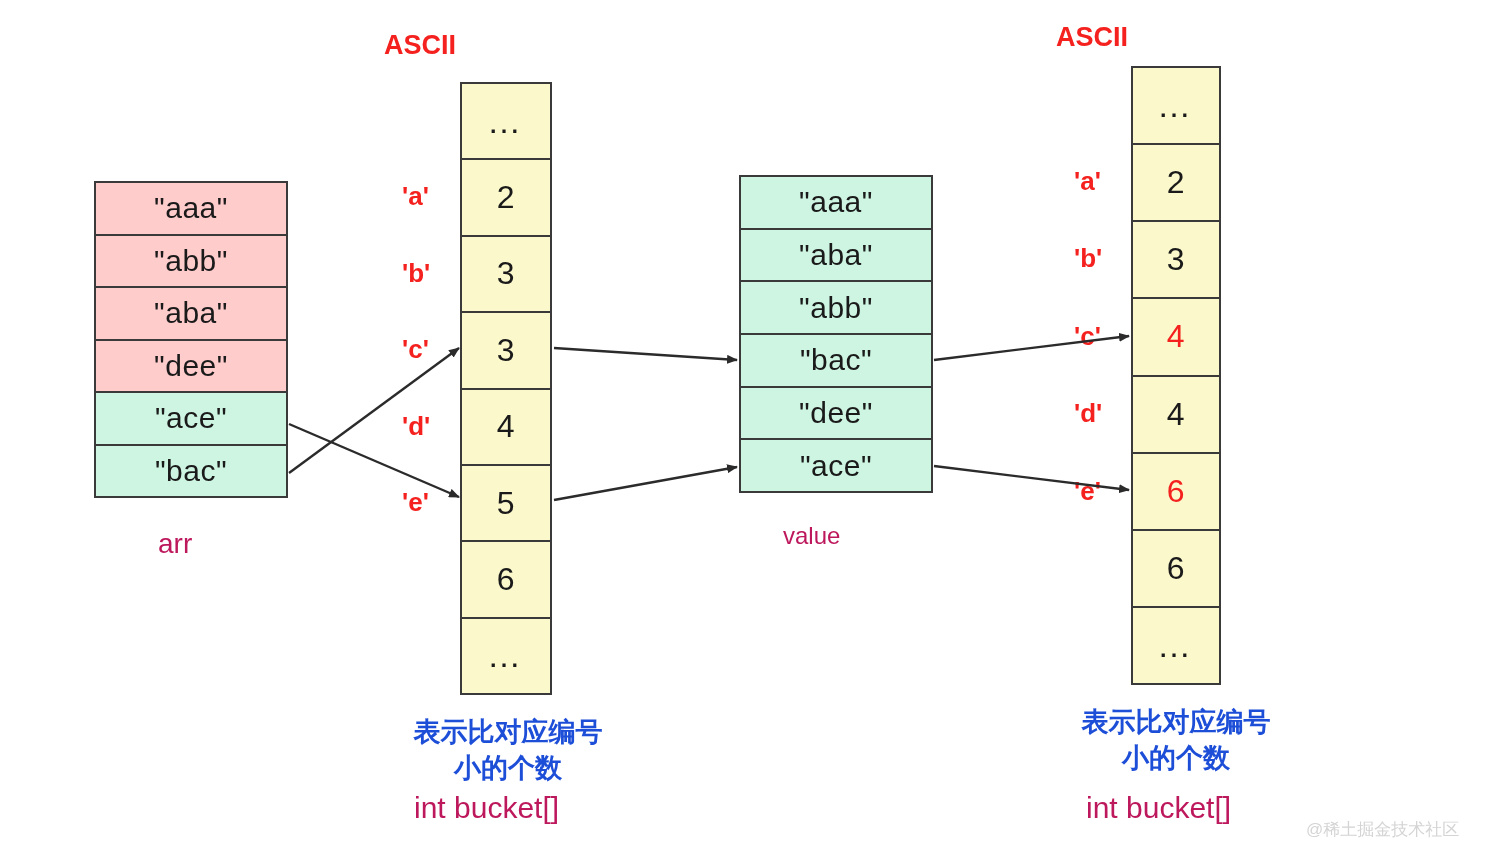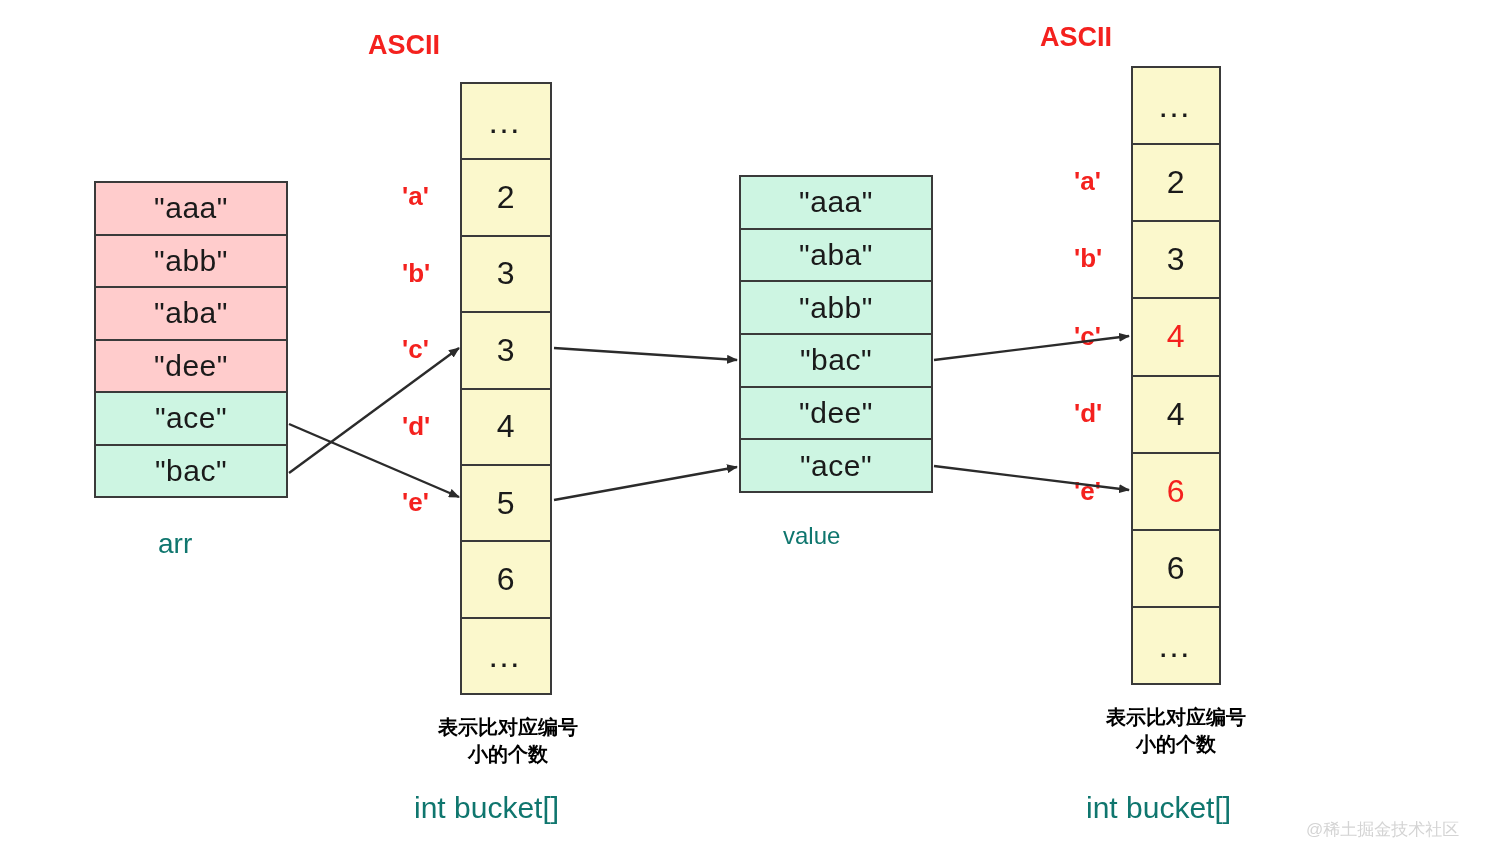--- a/index.html
+++ b/index.html
@@ -51,33 +51,33 @@
 
   
   .lbl-red {
     position: absolute;
     color: #f4211e;
     font-weight: bold;
     white-space: nowrap;
   }
   .lbl-blue {
     position: absolute;
-    color: #0f766e;
+    color: #be185d;
     white-space: nowrap;
   }
-  .ascii-label { font-size: 27px; }
+  .ascii-label { font-size: 27px; margin-left: 16px; }
   .char-label  { font-size: 26px; }
   .arr-label   { font-size: 28px; }
   .value-label { font-size: 24px; }
   .bucket-label{ font-size: 30px; font-weight: normal; }
   .cn-caption {
     position: absolute;
-    color: #000000;
+    color: #1d4ed8;
     font-weight: bold;
-    font-size: 20px;
+    font-size: 27px;
     text-align: center;
     line-height: 1.35;
     white-space: pre-line;
   }
   .watermark {
     position: absolute;
     color: #d4d4d4;
     font-size: 17px;
     white-space: nowrap;
   }

